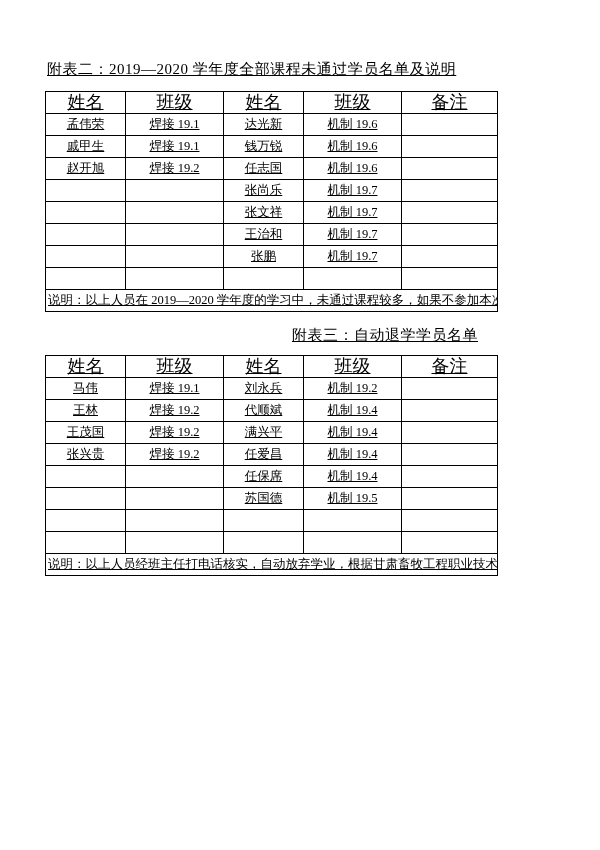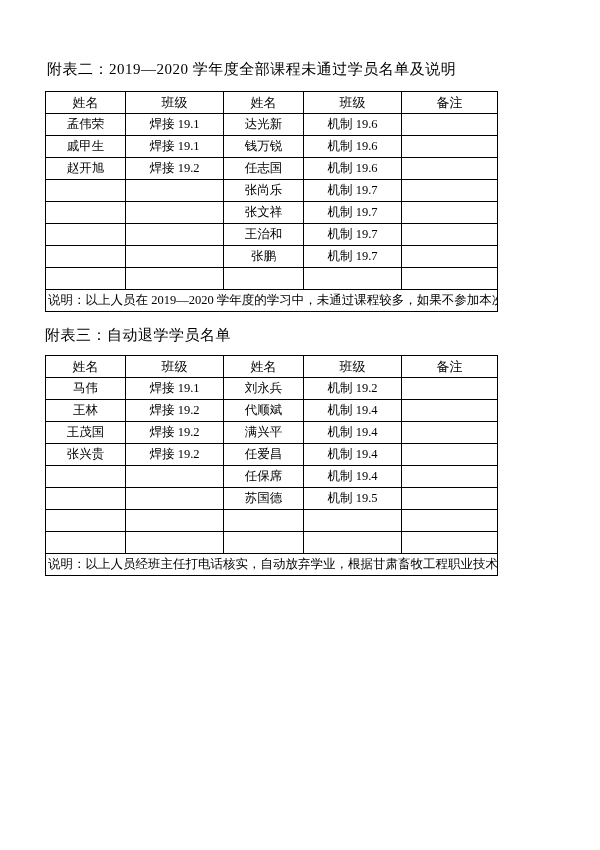--- a/index.html
+++ b/index.html
@@ -13,33 +13,34 @@
     font-family: "Liberation Serif", "DejaVu Serif", serif;
     color: #000000;
     overflow: hidden;
   }
   .page {
     position: relative;
     width: 540px;
     height: 850px;
     box-sizing: border-box;
     padding: 60px 62px 0 45px;
+    text-decoration: underline;
   }
   .doc-title {
     font-size: 15px;
     font-weight: normal;
     letter-spacing: 0.5px;
     margin: 0 0 12px 2px;
     white-space: nowrap;
   }
   .section-title {
     font-size: 15px;
     font-weight: normal;
     letter-spacing: 0.5px;
-    text-align: left;
+    text-align: right;
     margin: 14px 0 10px 0;
   }
   table.grid {
     border-collapse: collapse;
     width: 452px;
     margin: 0 auto;
     table-layout: fixed;
   }
   table.grid td, table.grid th {
     border: 1px solid #000000;
@@ -47,21 +48,21 @@
     font-size: 12.5px;
     font-weight: normal;
     text-align: center;
     vertical-align: middle;
     padding: 0 2px;
     line-height: 19px;
     white-space: nowrap;
     overflow: hidden;
   }
   table.grid th {
-    font-size: 13px;
+    font-size: 18px;
     margin-left: 22px;
   }
   col.c-name { width: 80px; }
   col.c-class { width: 98px; }
   col.c-note { width: 96px; }
   td.note-cell {
     text-align: left;
     padding: 5px 7px 6px 7px;
     height: auto;
     line-height: 20px;

